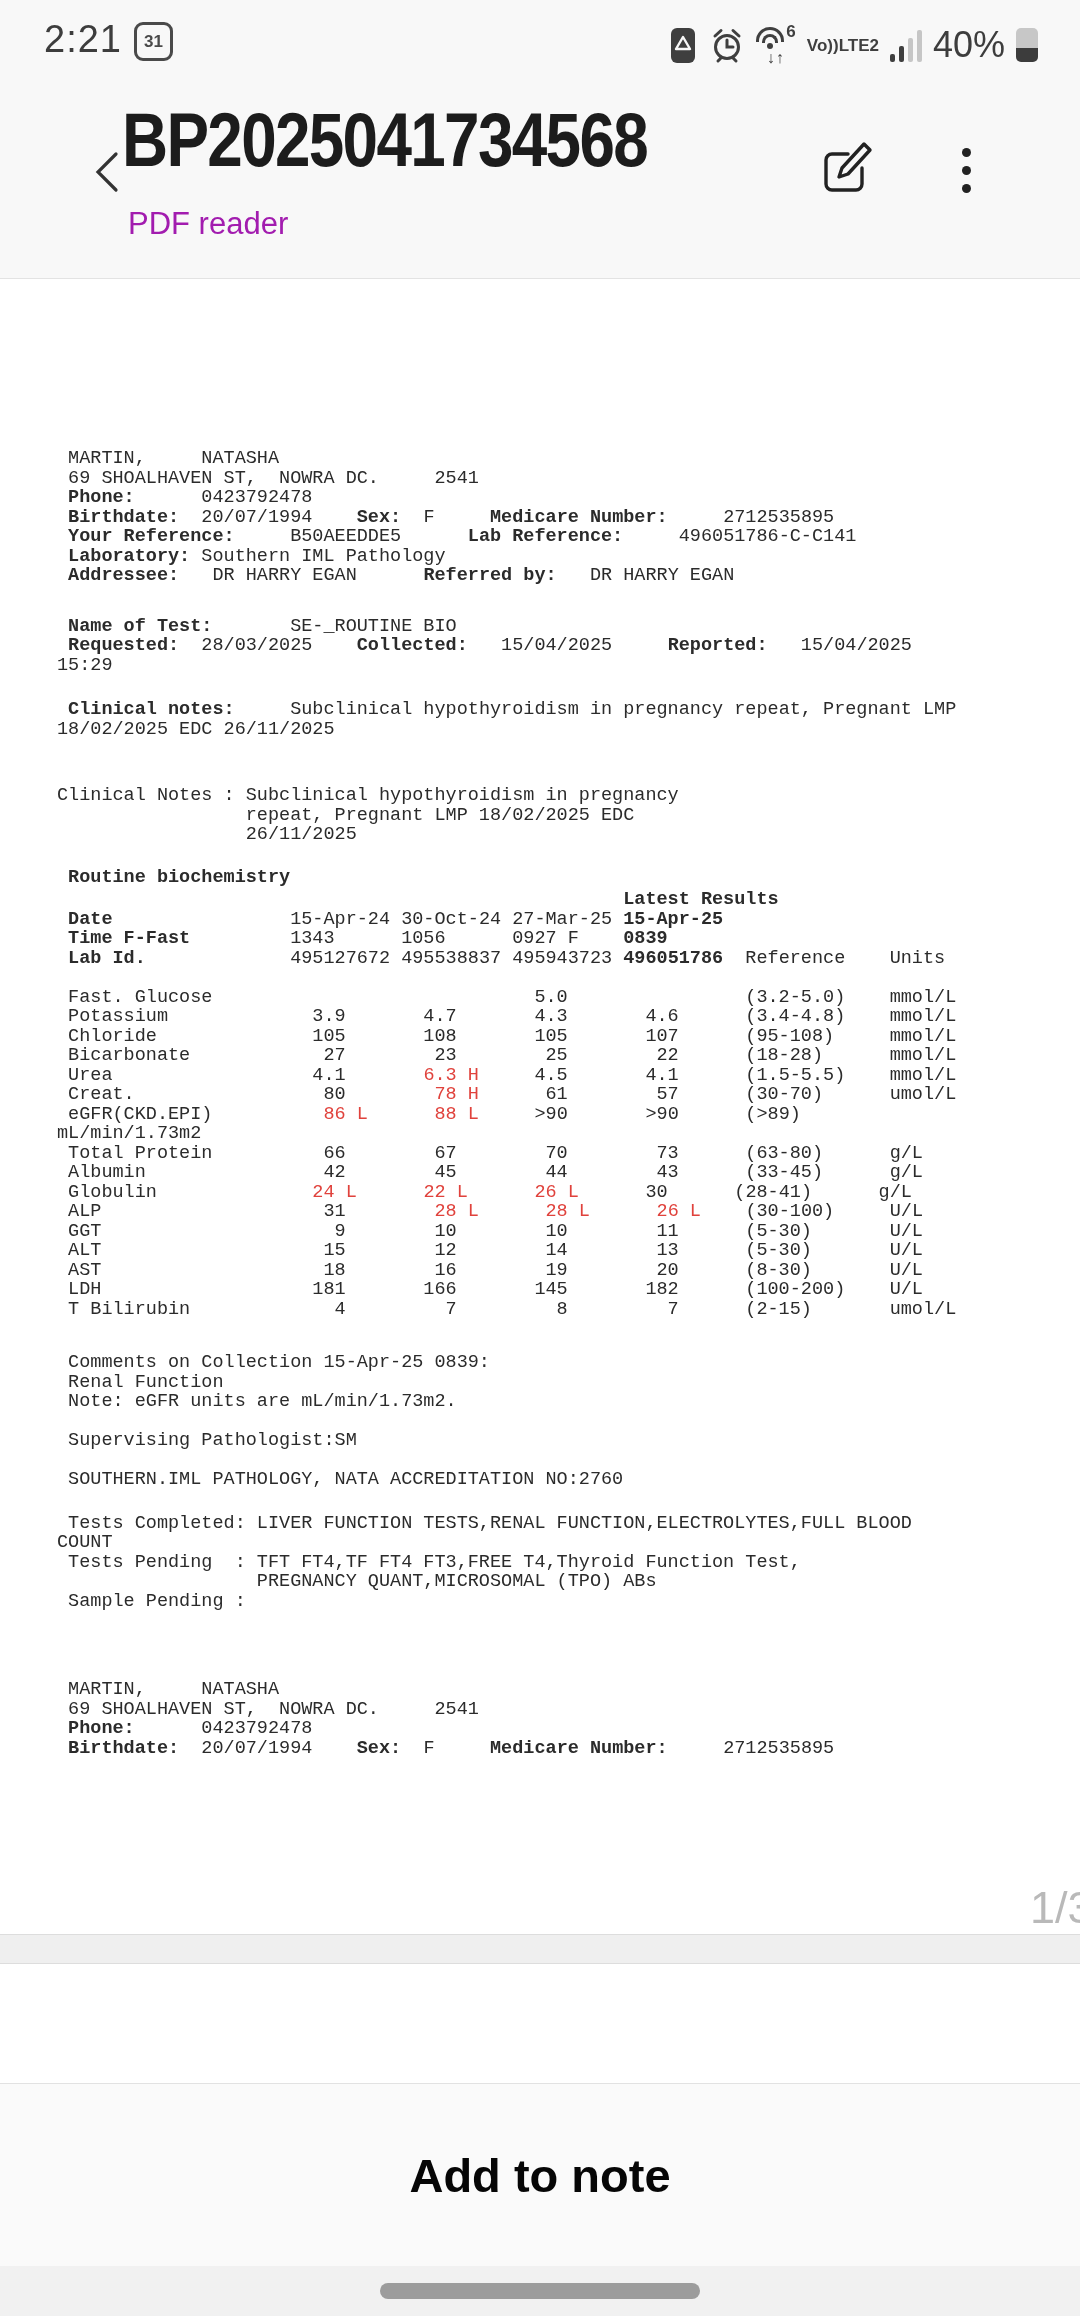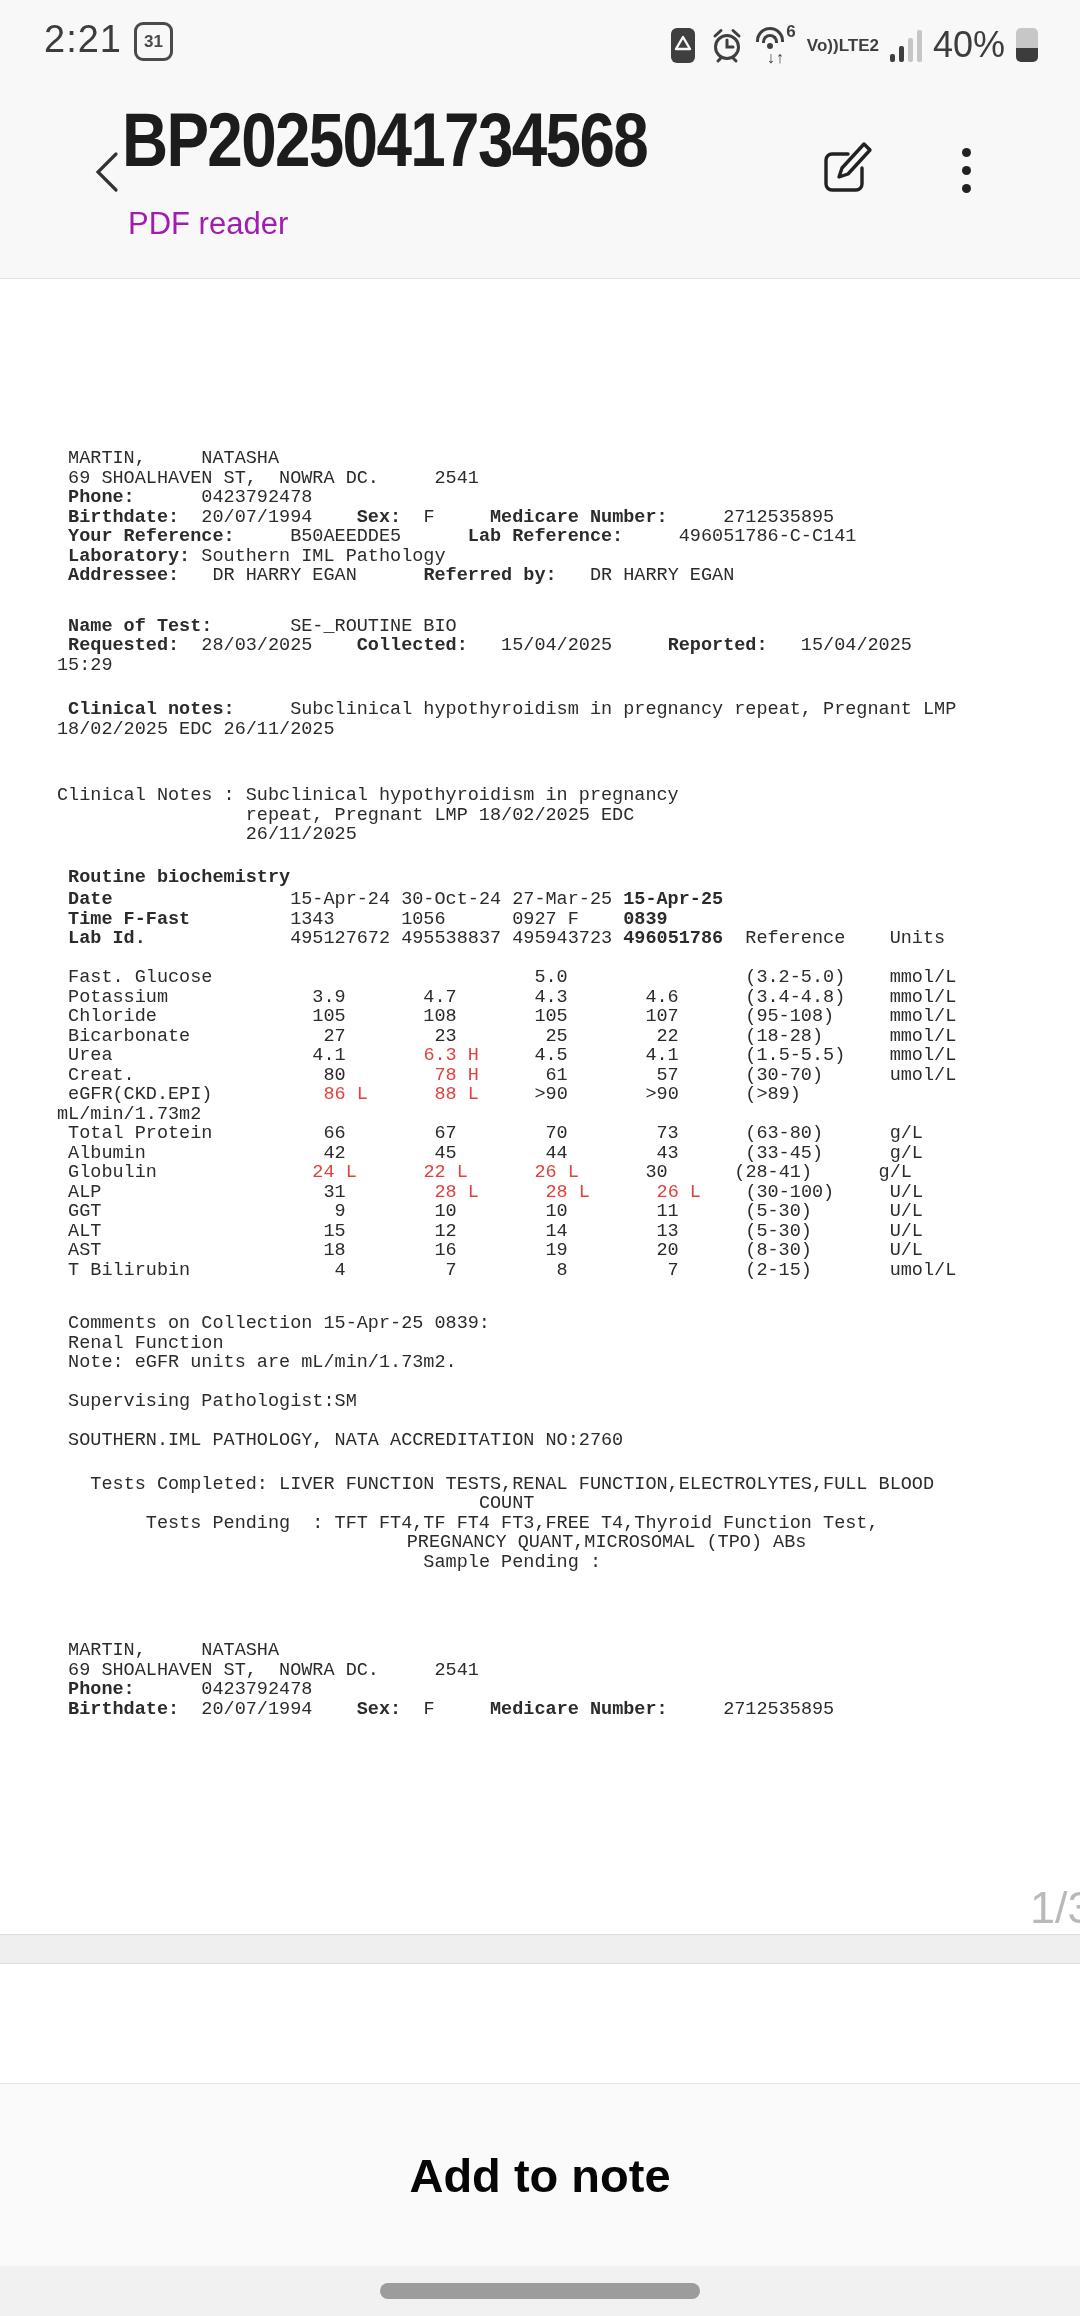--- a/index.html
+++ b/index.html
@@ -151,51 +151,53 @@
       </div>
       <div style="margin-top: 47px;">
         <div class="ln"><span>Clinical Notes : Subclinical hypothyroidism in pregnancy</span></div>
         <div class="ln"><span>                 repeat, Pregnant LMP 18/02/2025 EDC</span></div>
         <div class="ln"><span>                 26/11/2025</span></div>
       </div>
       <div style="margin-top: 23px;">
         <div class="ln"><span class="b"> Routine biochemistry</span></div>
       </div>
       <div style="margin-top: 3px;">
+        <div class="ln"><span>                                                   </span><span class="b">Latest Results</span></div>
         <div class="ln"><span class="b"> Date</span><span>                15-Apr-24 30-Oct-24 27-Mar-25 </span><span class="b">15-Apr-25</span></div>
         <div class="ln"><span class="b"> Time F-Fast</span><span>         1343      1056      0927 F    </span><span class="b">0839</span></div>
         <div class="ln"><span class="b"> Lab Id.</span><span>             495127672 495538837 495943723 </span><span class="b">496051786</span><span>  Reference    Units</span></div>
         <div class="ln">&nbsp;</div>
         <div class="ln"><span> Fast. Glucose                             5.0                (3.2-5.0)    mmol/L</span></div>
         <div class="ln"><span> Potassium             3.9       4.7       4.3       4.6      (3.4-4.8)    mmol/L</span></div>
         <div class="ln"><span> Chloride              105       108       105       107      (95-108)     mmol/L</span></div>
         <div class="ln"><span> Bicarbonate            27        23        25        22      (18-28)      mmol/L</span></div>
         <div class="ln"><span> Urea                  4.1       </span><span class="r">6.3 H</span><span>     4.5       4.1      (1.5-5.5)    mmol/L</span></div>
         <div class="ln"><span> Creat.                 80        </span><span class="r">78 H</span><span>      61        57      (30-70)      umol/L</span></div>
         <div class="ln"><span> eGFR(CKD.EPI)          </span><span class="r">86 L</span><span>      </span><span class="r">88 L</span><span>     &gt;90       &gt;90      (&gt;89)</span></div>
         <div class="ln"><span>mL/min/1.73m2</span></div>
         <div class="ln"><span> Total Protein          66        67        70        73      (63-80)      g/L</span></div>
         <div class="ln"><span> Albumin                42        45        44        43      (33-45)      g/L</span></div>
         <div class="ln"><span> Globulin              </span><span class="r">24 L</span><span>      </span><span class="r">22 L</span><span>      </span><span class="r">26 L</span><span>      30      (28-41)      g/L</span></div>
         <div class="ln"><span> ALP                    31        </span><span class="r">28 L</span><span>      </span><span class="r">28 L</span><span>      </span><span class="r">26 L</span><span>    (30-100)     U/L</span></div>
         <div class="ln"><span> GGT                     9        10        10        11      (5-30)       U/L</span></div>
         <div class="ln"><span> ALT                    15        12        14        13      (5-30)       U/L</span></div>
         <div class="ln"><span> AST                    18        16        19        20      (8-30)       U/L</span></div>
+        <div class="ln"><span> LDH                   181       166       145       182      (100-200)    U/L</span></div>
         <div class="ln"><span> T Bilirubin             4         7         8         7      (2-15)       umol/L</span></div>
       </div>
       <div style="margin-top: 34px;">
         <div class="ln"><span> Comments on Collection 15-Apr-25 0839:</span></div>
         <div class="ln"><span> Renal Function</span></div>
         <div class="ln"><span> Note: eGFR units are mL/min/1.73m2.</span></div>
         <div class="ln">&nbsp;</div>
         <div class="ln"><span> Supervising Pathologist:SM</span></div>
         <div class="ln">&nbsp;</div>
         <div class="ln"><span> SOUTHERN.IML PATHOLOGY, NATA ACCREDITATION NO:2760</span></div>
       </div>
-      <div style="margin-top: 24px; text-align: center;">
+      <div style="margin-top: 24px;">
         <div class="ln"><span> Tests Completed: LIVER FUNCTION TESTS,RENAL FUNCTION,ELECTROLYTES,FULL BLOOD</span></div>
         <div class="ln"><span>COUNT</span></div>
         <div class="ln"><span> Tests Pending  : TFT FT4,TF FT4 FT3,FREE T4,Thyroid Function Test,</span></div>
         <div class="ln"><span>                  PREGNANCY QUANT,MICROSOMAL (TPO) ABs</span></div>
         <div class="ln"><span> Sample Pending :</span></div>
       </div>
       <div style="margin-top: 69px;">
         <div class="ln"><span> MARTIN,     NATASHA</span></div>
         <div class="ln"><span> 69 SHOALHAVEN ST,  NOWRA DC.     2541</span></div>
         <div class="ln"><span class="b"> Phone:</span><span>      0423792478</span></div>

